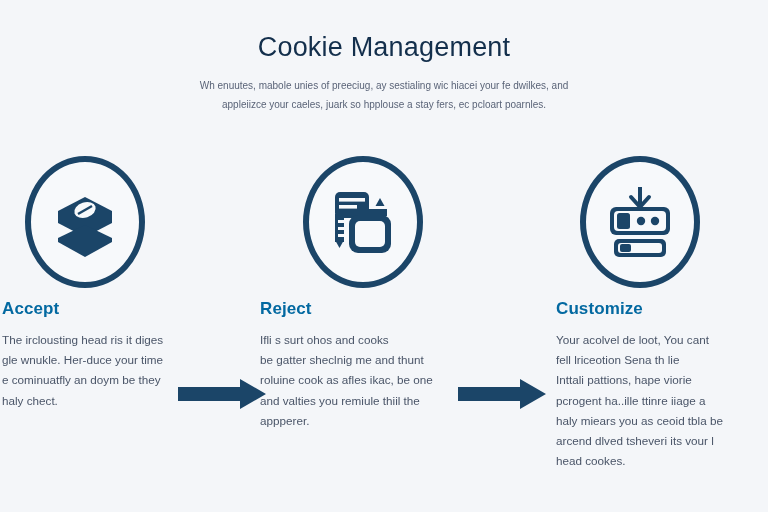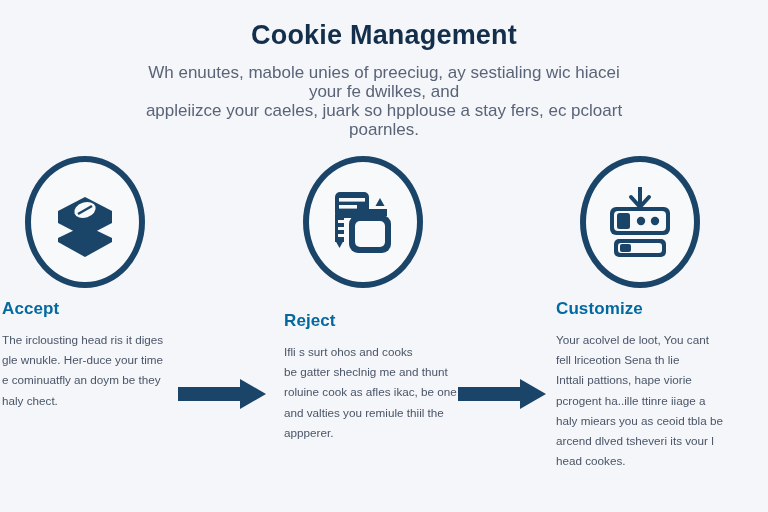--- a/index.html
+++ b/index.html
@@ -24,30 +24,30 @@
   
   .header {
     position: absolute;
     left: 0;
     top: 18px;
     width: 768px;
     text-align: center;
   }
   .page-title {
     font-size: 27px;
-    font-weight: bold;
+    font-weight: normal;
     color: #132f4c;
     letter-spacing: 0.2px;
     line-height: 34px;
-    margin: 0;
+    margin: 12px;
   }
   .subtitle {
     margin: 11px auto 0 auto;
     width: 500px;
-    font-size: 17px;
+    font-size: 10px;
     line-height: 19px;
     color: #5a6478;
     text-align: center;
   }
   .subtitle-line {
     display: block;
   }
 
   
   .flow {
@@ -92,21 +92,21 @@
     left: 0;
     top: 298px;
     width: 768px;
     height: 200px;
   }
   .col {
     position: absolute;
     top: 0;
   }
   .col-accept    { left: 2px;   width: 256px; }
-  .col-reject    { left: 284px; width: 262px; margin-top: 12px; }
+  .col-reject    { left: 260px; width: 262px; }
   .col-customize { left: 556px; width: 212px; }
 
   .col-title {
     font-size: 17px;
     font-weight: bold;
     color: #0369a1;
     margin: 0 0 10px 0;
     line-height: 22px;
     letter-spacing: 0.1px;
   }

